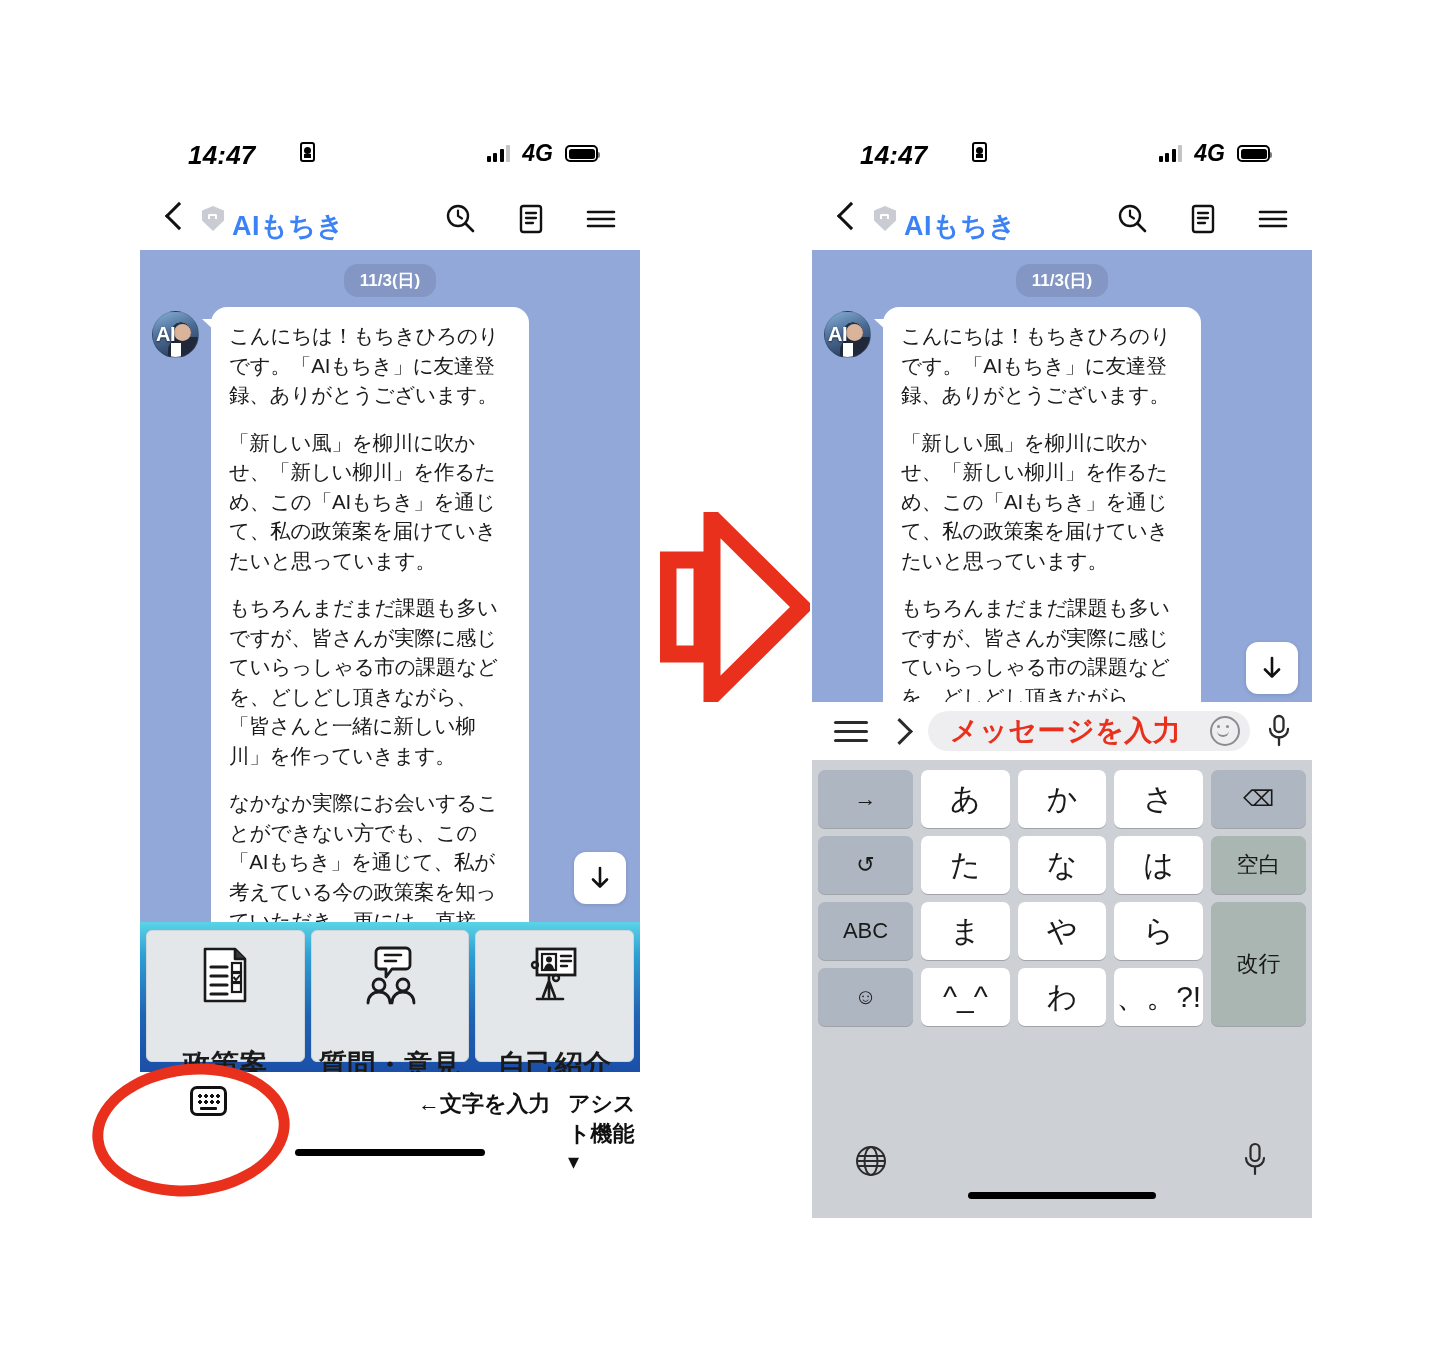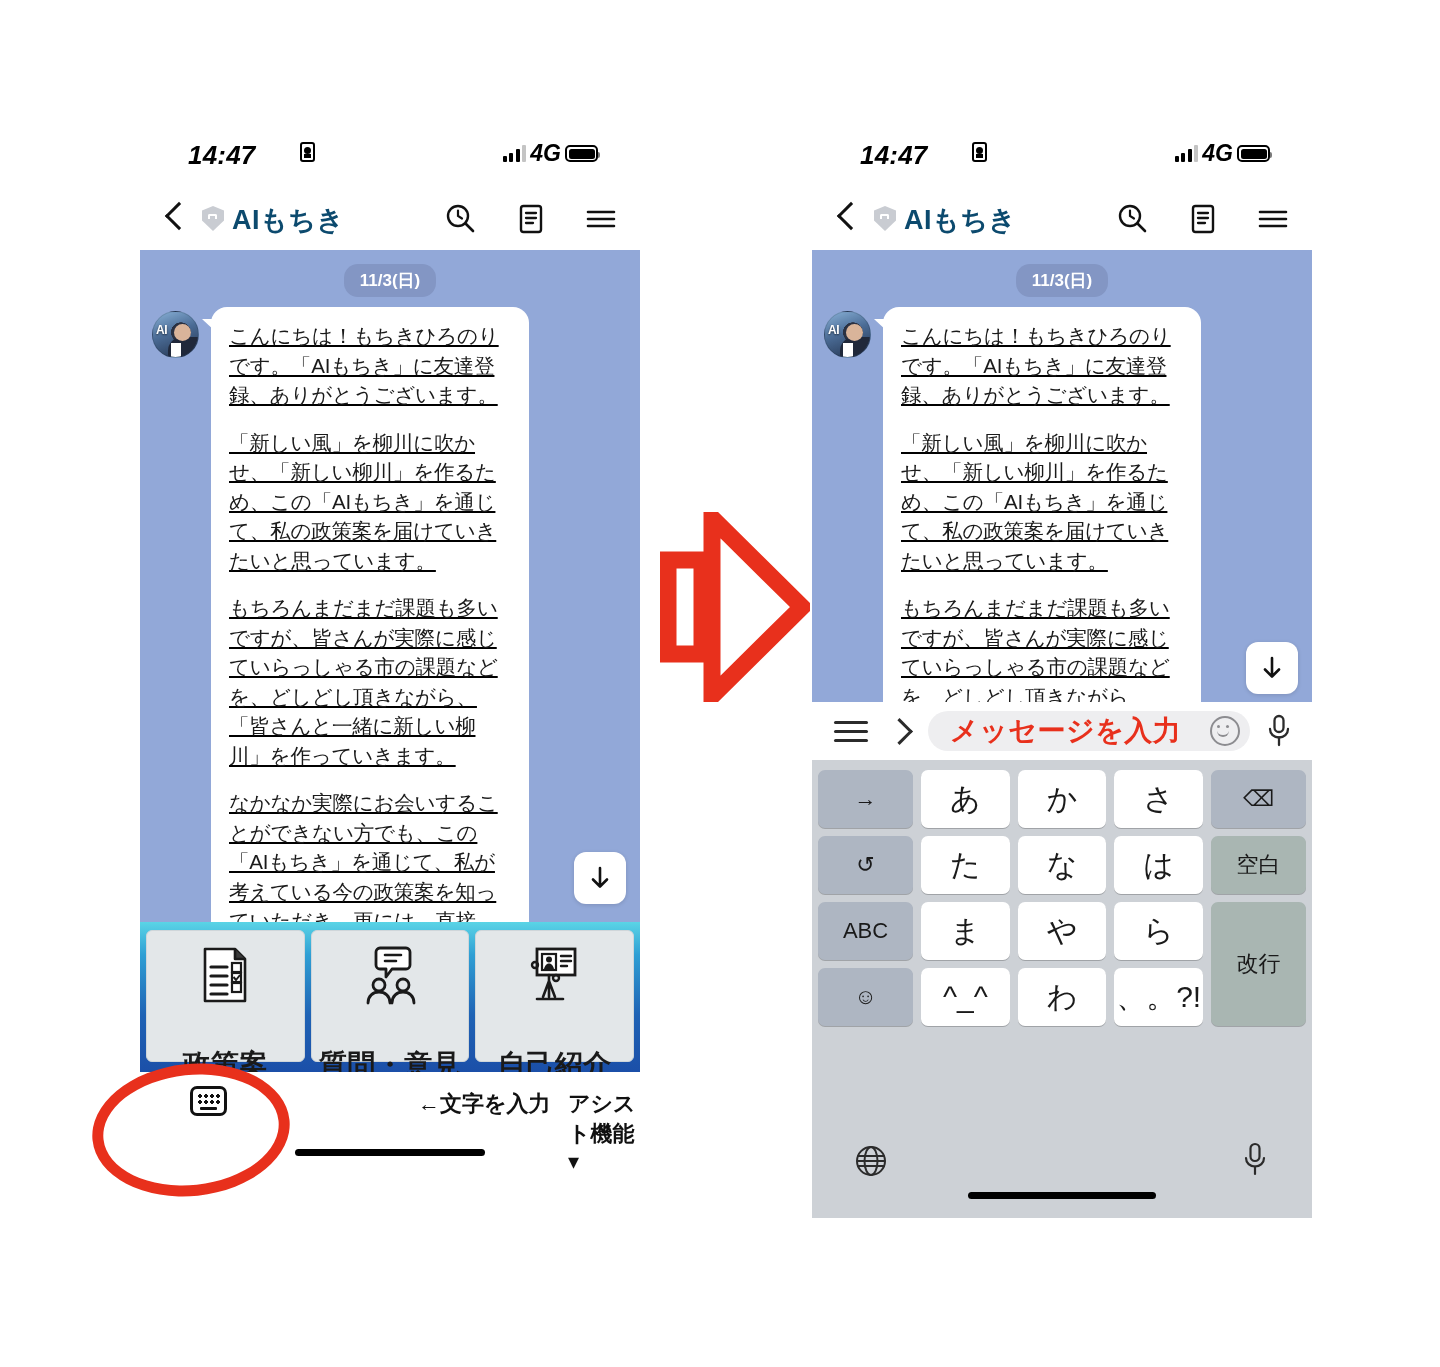--- a/index.html
+++ b/index.html
@@ -27,21 +27,21 @@
     width:15px;height:20px;border:2.5px solid #000;border-radius:3px;
     box-sizing:border-box;
   }
   .sb-lock::after{
     content:"";position:absolute;left:2px;top:3px;width:7px;height:7px;
     border-radius:50%;background:#000;
   }
   .sb-lock::before{
     content:"";position:absolute;left:2px;bottom:2px;width:7px;height:4px;background:#000;
   }
-  .sb-right{position:absolute;right:42px;top:14px;display:flex;align-items:center;gap:4px;}
+  .sb-right{position:absolute;right:42px;top:14px;display:flex;align-items:center;gap:12px;}
   .bars{display:flex;align-items:flex-end;gap:2.5px;height:17px;}
   .bars i{width:4px;background:#000;border-radius:1px;display:block;}
   .bars i:nth-child(1){height:6px;}
   .bars i:nth-child(2){height:9px;}
   .bars i:nth-child(3){height:13px;}
   .bars i:nth-child(4){height:17px;background:#c4c4c4;}
   .net{font-size:23px;font-weight:600;color:#000;line-height:1;}
   .batt{width:33px;height:17px;border:2px solid #000;border-radius:5px;position:relative;box-sizing:border-box;padding:1.5px;}
   .batt span{display:block;height:100%;width:100%;background:#000;border-radius:2.5px;}
   .batt::after{content:"";position:absolute;right:-4px;top:5px;width:2.5px;height:6px;background:#7a7a7a;border-radius:0 2px 2px 0;}
@@ -59,21 +59,21 @@
   .nav-shield{
     position:absolute;left:62px;top:20px;width:22px;height:25px;
     background:#c9ccd2;
     clip-path:polygon(50% 0,100% 18%,100% 58%,50% 100%,0 58%,0 18%);
   }
   .nav-shield::after{
     content:"";position:absolute;left:6px;top:8px;width:9px;height:5px;
     border:2px solid #fff;border-radius:2px 2px 0 0;border-bottom:none;box-sizing:border-box;
   }
   .nav-title{
-    position:absolute;left:92px;top:16px;font-size:27px;font-weight:bold;color:#0c4a6e;
+    position:absolute;left:92px;top:22px;font-size:27px;font-weight:bold;color:#3b82f6;
     letter-spacing:0.5px;
   }
   .nav-icons{position:absolute;right:22px;top:16px;display:flex;gap:36px;align-items:center;}
   .ni{width:34px;height:34px;position:relative;}
 
   
   .chat{position:relative;background:#92a8d8;overflow:hidden;}
   #chat-left{height:672px;}
   #chat-right{height:452px;}
   .datepill{
@@ -95,26 +95,26 @@
   }
   .avatar .body{
     position:absolute;left:34%;bottom:0;width:43px;height:20px;border-radius:14px 14px 0 0;
     background:#20283a;
   }
   .avatar .shirt{
     position:absolute;left:52%;bottom:0;width:10px;height:14px;background:#fff;
     transform:translateX(-50%) ;
   }
   .avatar .ai{
-    position:absolute;left:3px;top:11px;color:#fff;font-size:12px;font-weight:bold;
+    position:absolute;left:3px;top:11px;color:#fff;font-size:20px;font-weight:bold;
     text-shadow:0 1px 2px rgba(0,0,0,.6);letter-spacing:-0.5px;
   }
   .bubble{
     position:relative;background:#fff;border-radius:16px;margin-left:12px;
-    padding:14px 16px 14px 18px;max-width:318px;box-sizing:border-box;text-decoration:underline;
+    padding:14px 16px 14px 18px;max-width:318px;box-sizing:border-box;
   }
   .bubble::before{
     content:"";position:absolute;left:-9px;top:12px;
     width:0;height:0;border-style:solid;border-width:0 14px 13px 0;
     border-color:transparent #fff transparent transparent;
   }
   .bubble p{
     margin:0;font-size:20.5px;line-height:1.44;color:#1a1a1a;
     font-family:"Liberation Sans","DejaVu Sans",sans-serif;
     letter-spacing:-0.2px;

